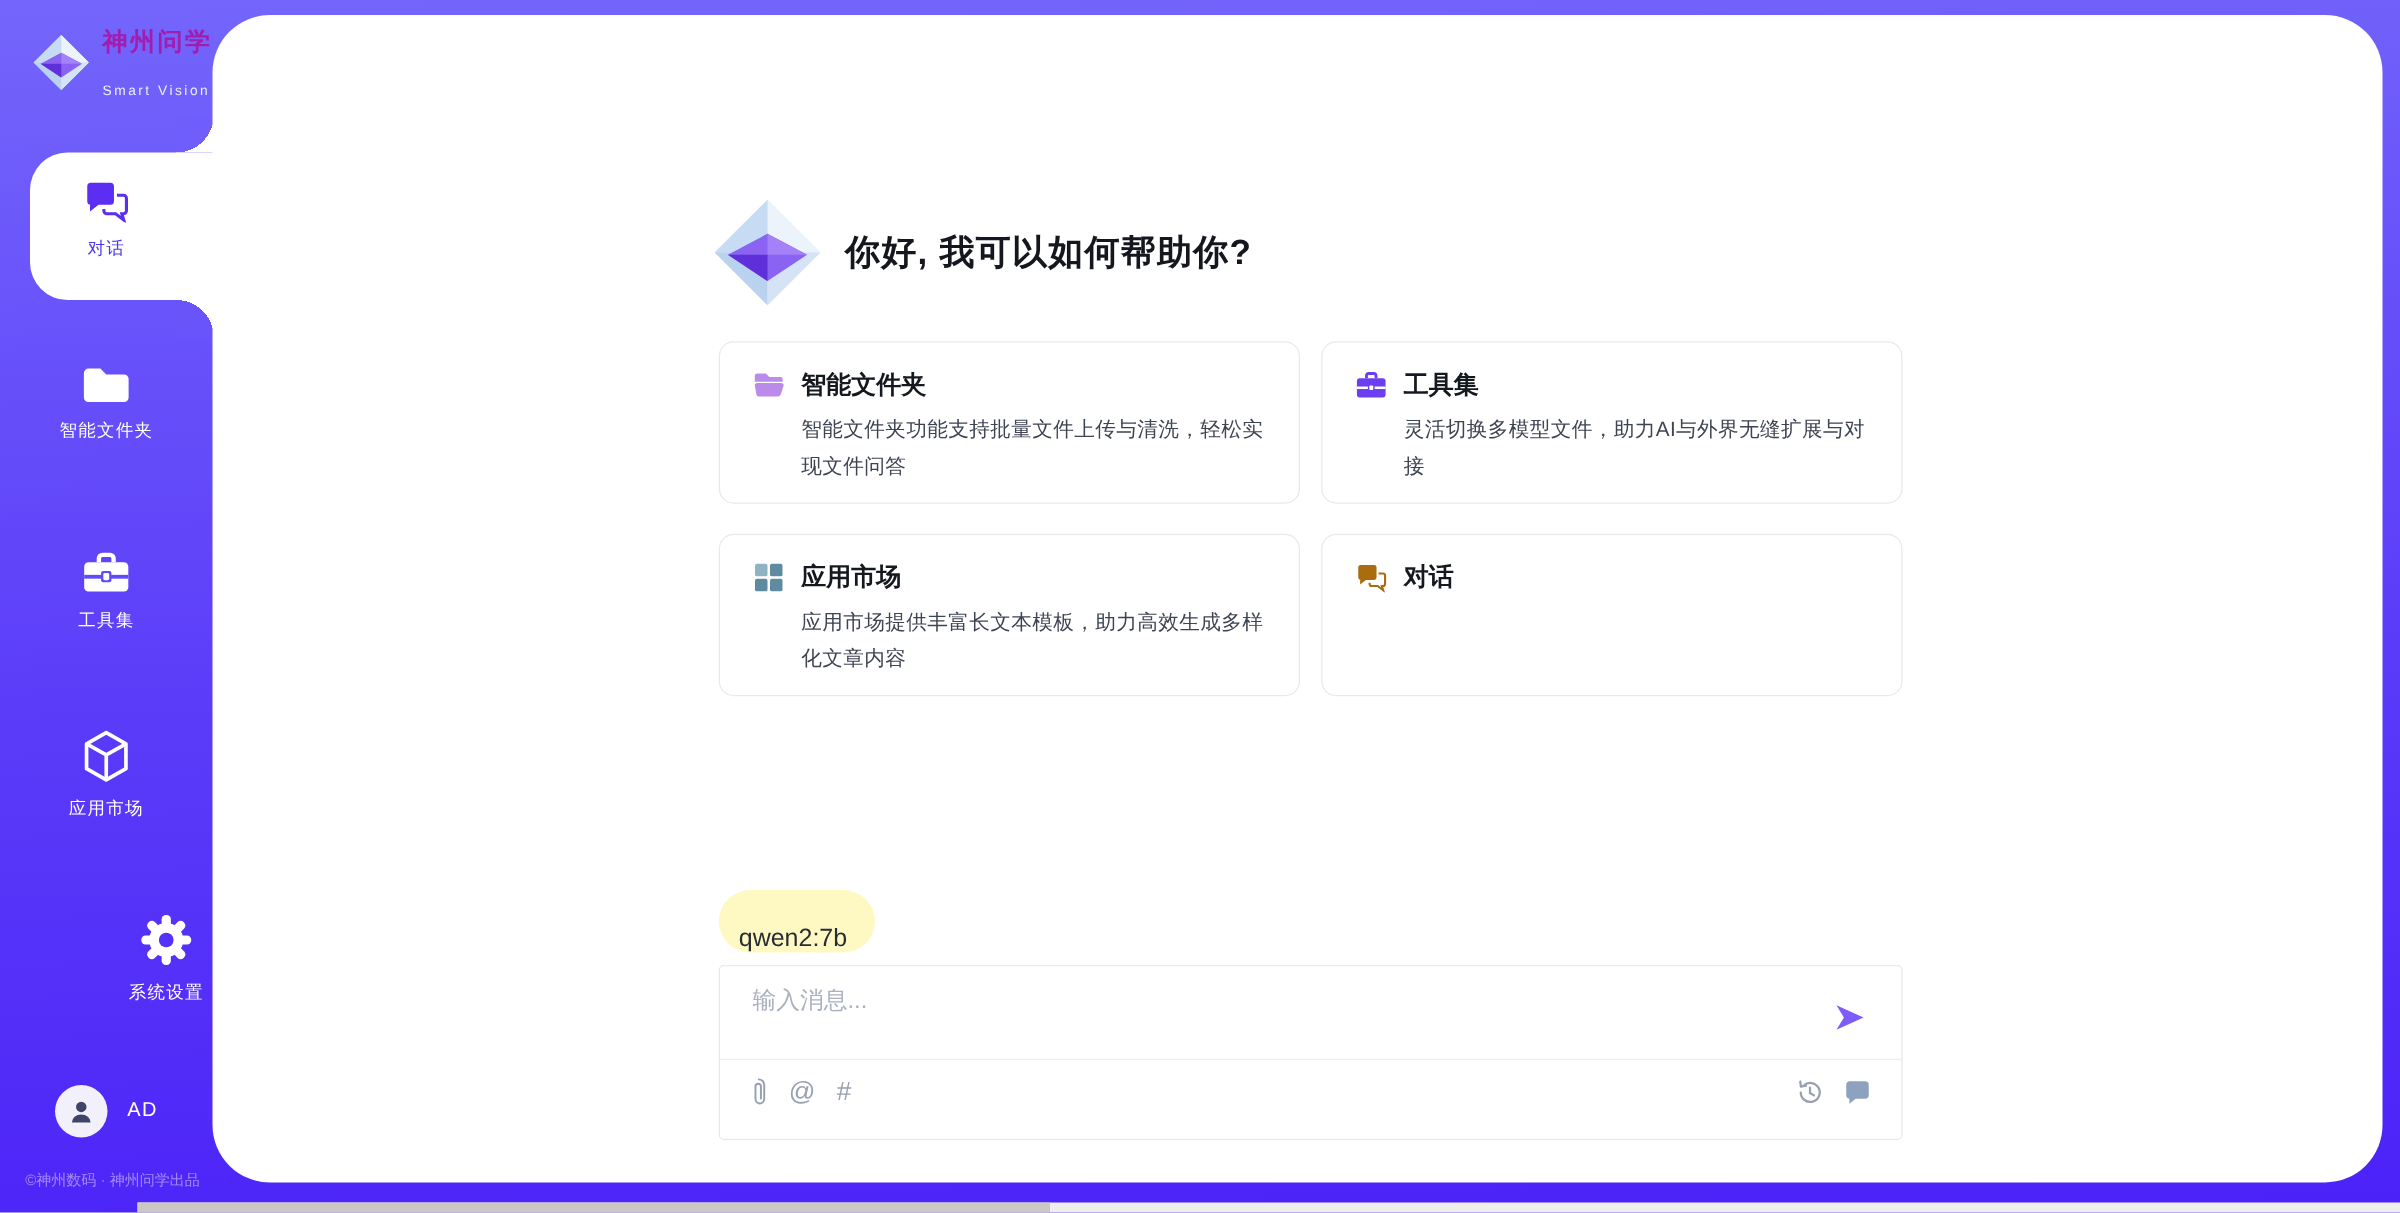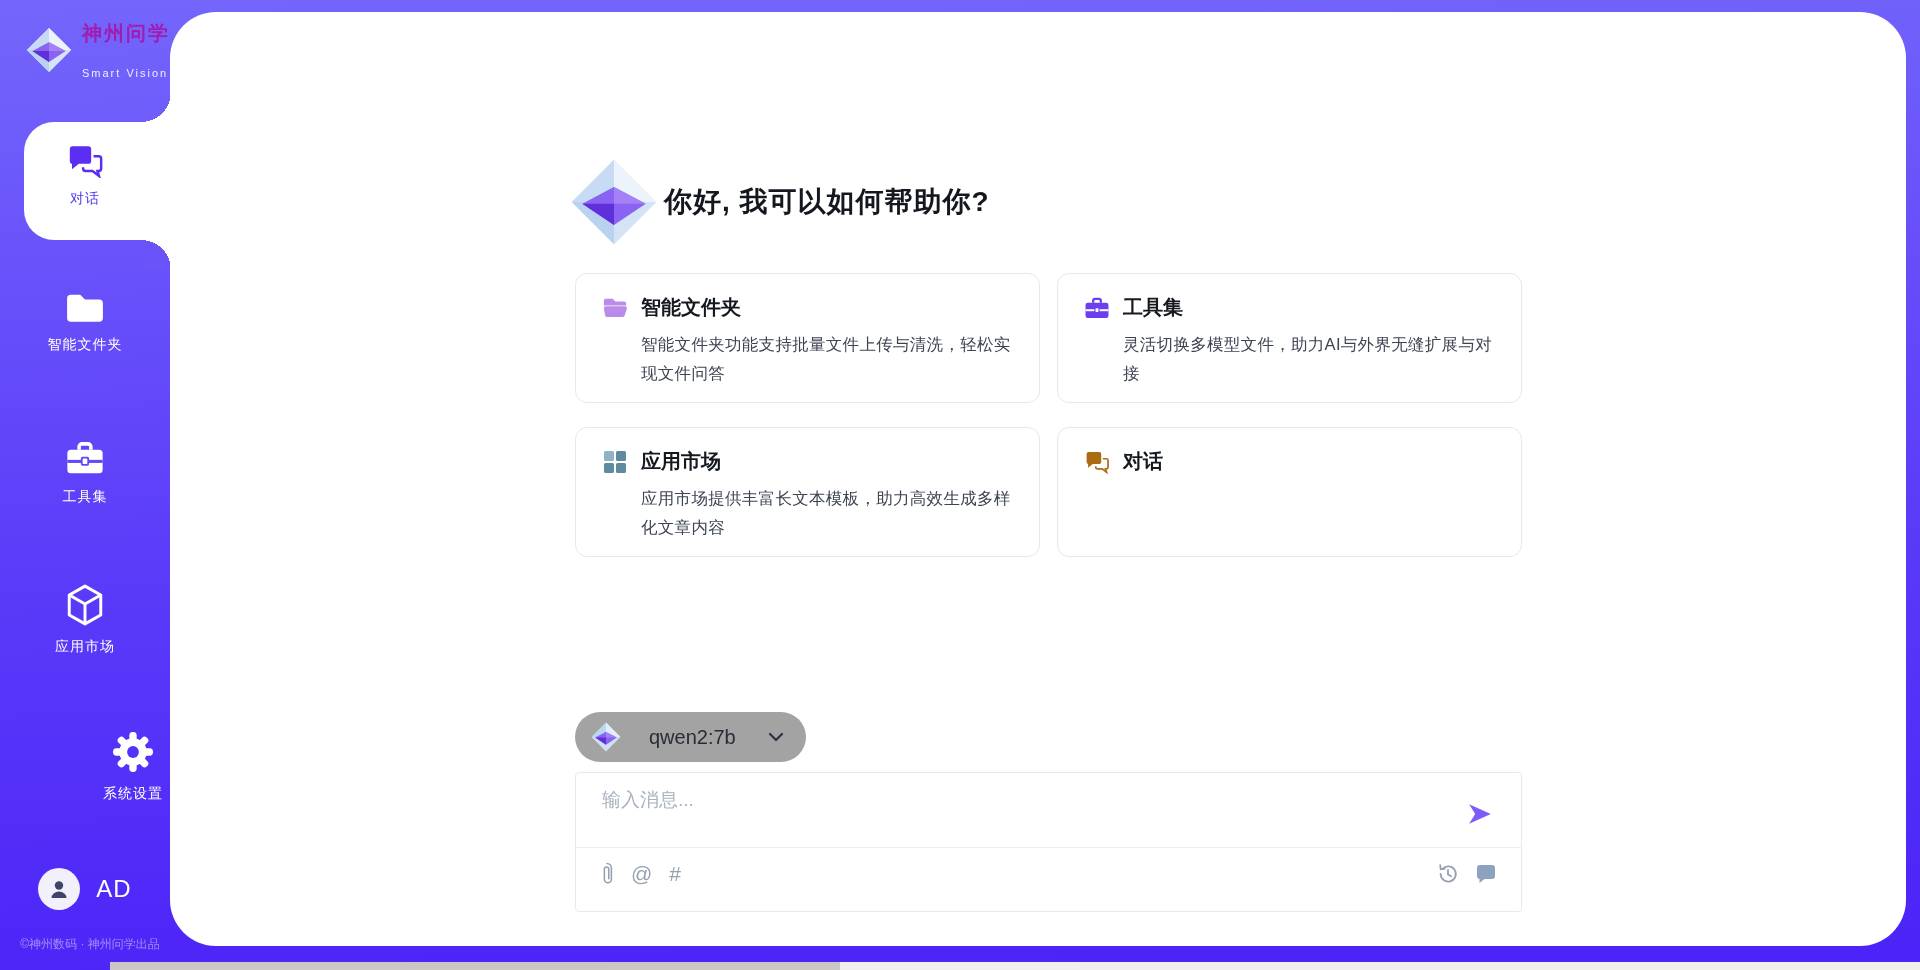--- a/index.html
+++ b/index.html
@@ -47,31 +47,31 @@
   .nav-toolbox { top:440px; }
   .nav-cube    { top:584px; }
   .nav-gear    { top:731px;margin-left:48px; }
 
   .user-row {
     position:absolute; left:0; top:868px; width:170px;
     display:flex; align-items:center; justify-content:center; gap:16px; cursor:pointer;
   }
   .avatar { width:42px; height:42px; border-radius:50%; background:#f2f0fb;
     display:flex; align-items:center; justify-content:center; }
-  .user-name { color:#fff; font-size:24px; letter-spacing:1px; }
+  .user-name { color:#fff; font-size:16px; letter-spacing:1px; }
 
   .copyright {
     position:absolute; left:0; top:936px; width:180px; text-align:center;
     color:rgba(255,255,255,0.45); font-size:12px; white-space:nowrap;
   }
 
   
   .greeting-row {
     position:absolute; left:400px; top:138px; height:104px;
-    display:flex; align-items:center; gap:6px;justify-content:center;
+    display:flex; align-items:center; gap:18px;justify-content:center;
   }
   .greeting-logo { width:88px; height:88px; }
   .greeting-text { font-size:28px; font-weight:700; color:#14171d; letter-spacing:1px; }
 
   .card {
     position:absolute; width:465px; height:130px;
     background:#fff; border:1px solid #e7e9ef; border-radius:12px;
     padding:20px 26px; cursor:pointer;
   }
   .card-1 { left:405px; top:261px; }
@@ -82,21 +82,21 @@
   .card-icon { width:26px; height:24px; flex:0 0 auto; }
   .card-title { font-size:20px; font-weight:700; color:#14181f; }
   .card-desc {
     margin-top:9px; margin-left:39px;
     font-size:16.5px; color:#3d4452; line-height:29px; letter-spacing:0.3px;
   }
 
   .model-pill {
     position:absolute; left:405px; top:700px; height:50px;
     display:flex; align-items:center; gap:28px;
-    background:#a3a3a3; border-radius:26px; padding:0 22px 0 16px; cursor:pointer;
+    background:#fef9c3; border-radius:26px; padding:0 22px 0 16px; cursor:pointer;flex-direction:column;
   }
   .model-logo { width:30px; height:30px; }
   .model-name { font-size:20px; color:#272c35; }
   .model-chevron { margin-left:4px; }
 
   .composer {
     position:absolute; left:405px; top:760px; width:947px; height:140px;
     background:#fff; border:1.5px solid #e7e9ef; border-radius:4px;
   }
   .composer-input {

